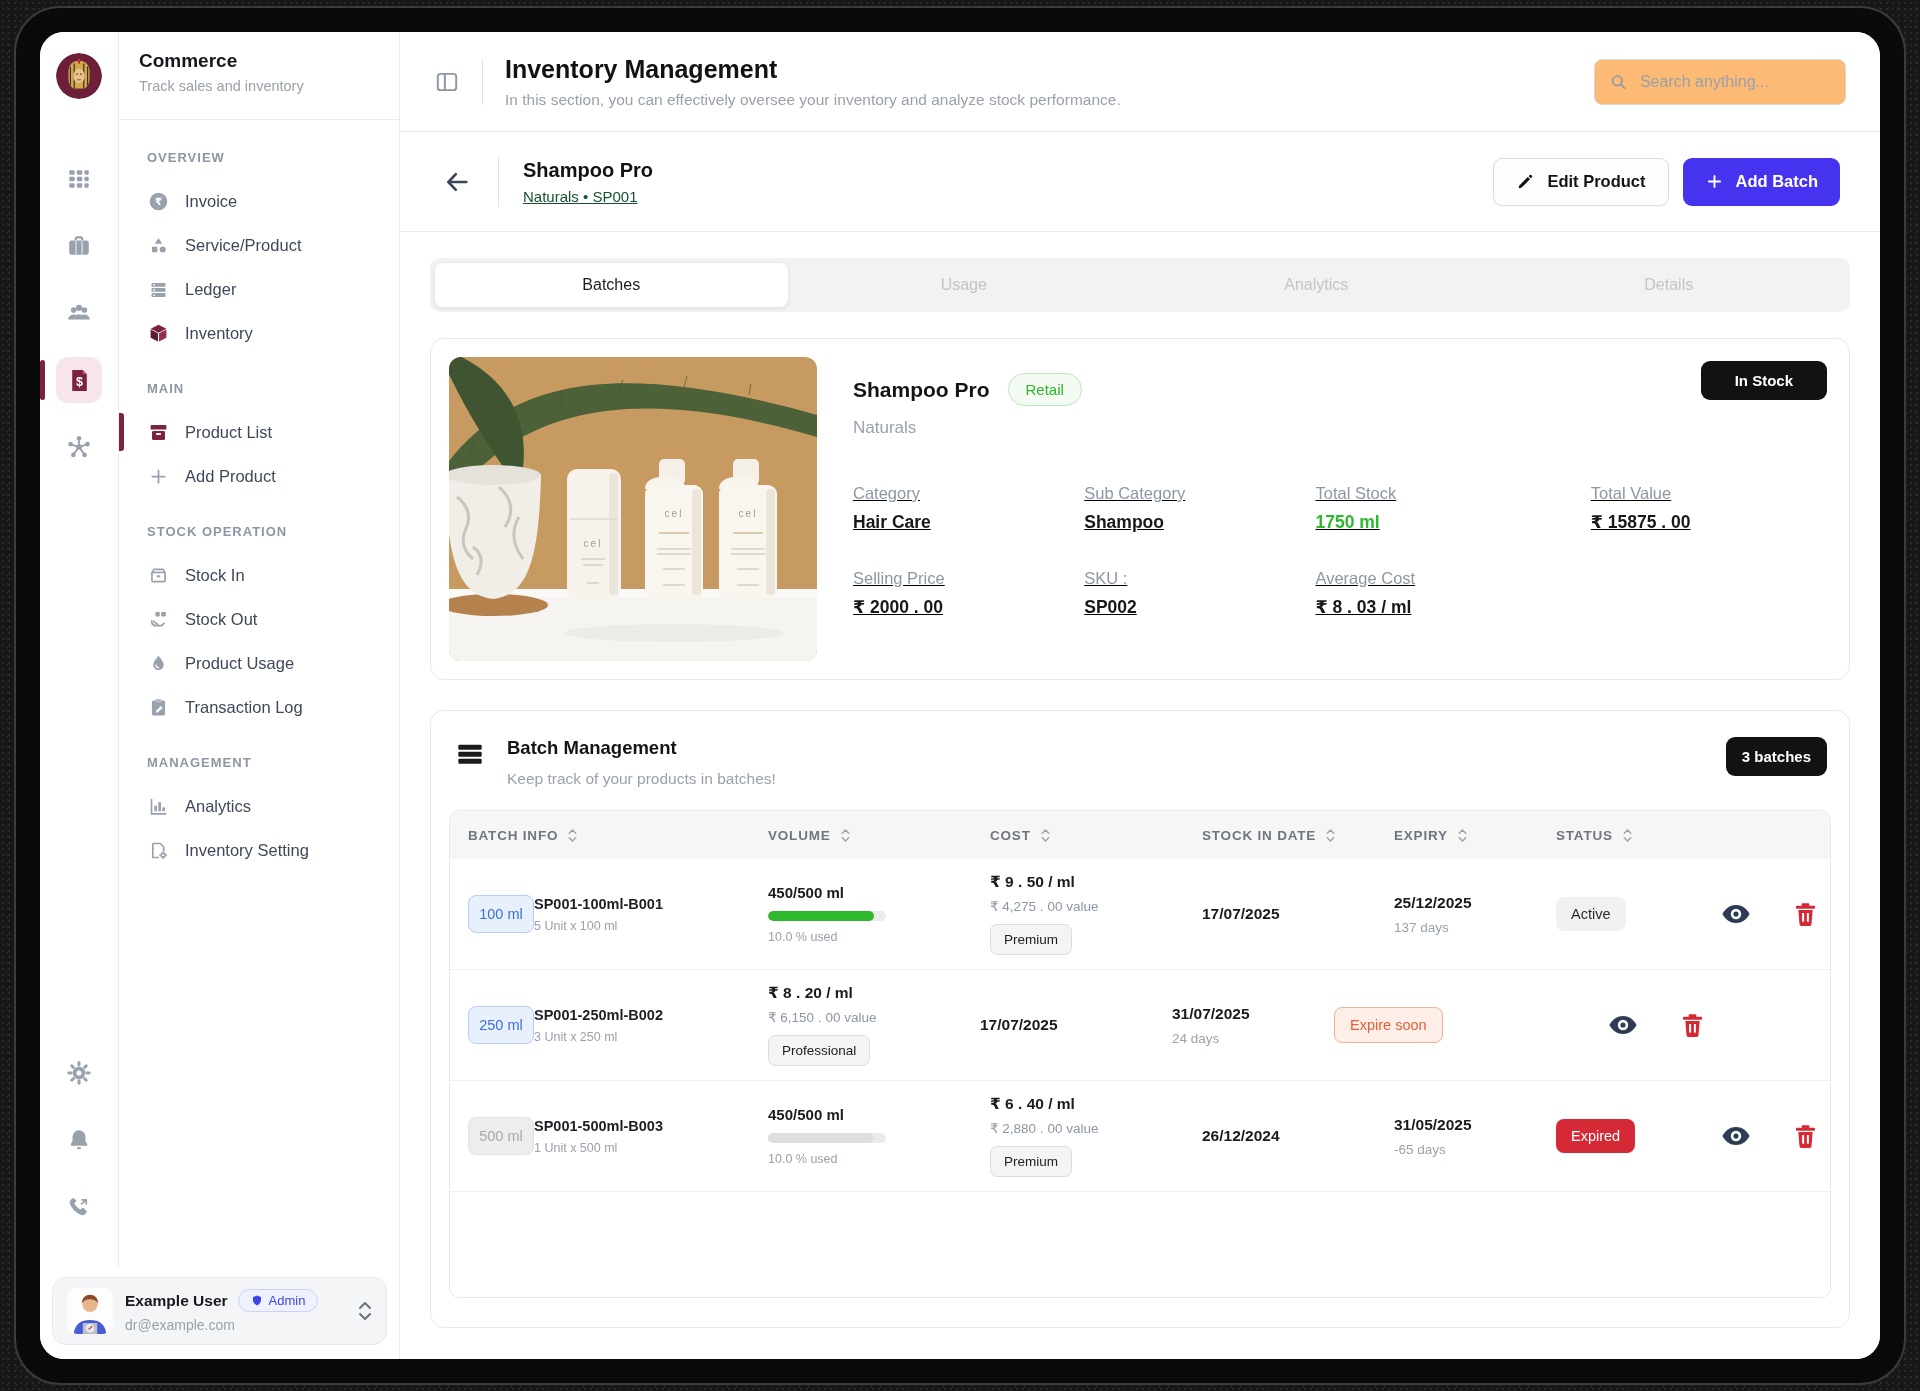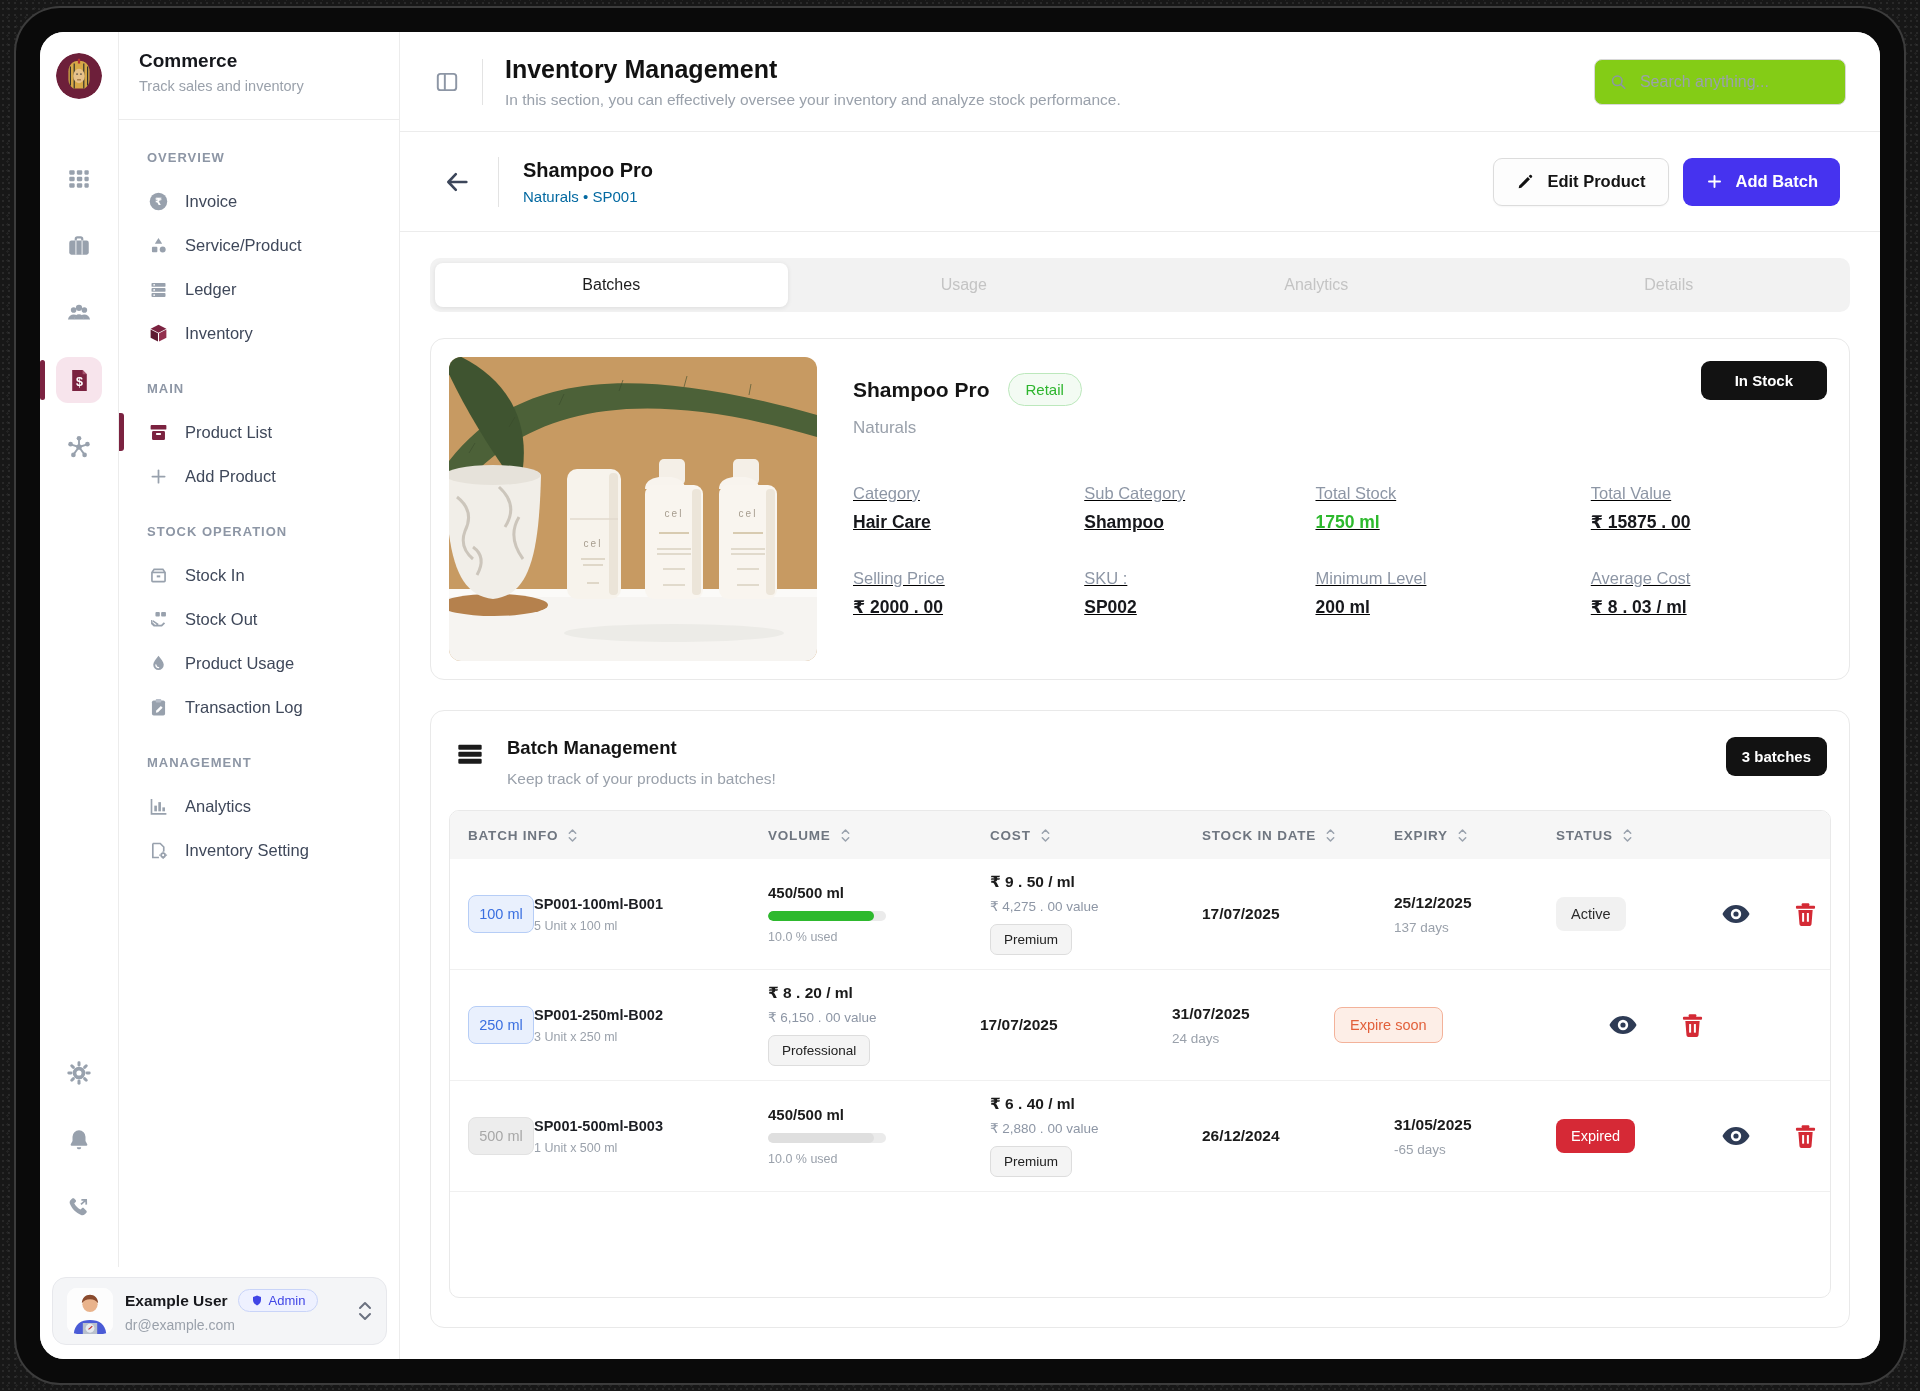--- a/index.html
+++ b/index.html
@@ -45,29 +45,29 @@
   .admin-pill { display:inline-flex; align-items:center; gap:6px; border:1px solid #c9d4f8; background:#eef1ff; color:#4045e6; font-size:13px; padding:3px 12px; border-radius:999px; }
   .uemail { font-size:14px; color:#9aa1ab; margin-top:5px; }
   .uchev { display:flex; flex-direction:column; gap:2px; color:#6b7280; }
 
   
   .main { flex:1; display:flex; flex-direction:column; min-width:0; background:#fff; }
   .topbar { height:100px; flex:0 0 auto; display:flex; align-items:center; padding:0 34px; border-bottom:1px solid #ececec; }
   .vdiv { width:1px; height:46px; background:#e3e3e3; margin:0 22px; }
   .page-title { font-size:25px; font-weight:bold; color:#121212; }
   .page-sub { font-size:15.5px; color:#9aa1ab; margin-top:7px; }
-  .search { margin-left:auto; width:252px; height:46px; border:1px solid #d8d8d8; border-radius:8px; display:flex; align-items:center; gap:12px; padding:0 14px; background:#84cc16; }
+  .search { margin-left:auto; width:252px; height:46px; border:1px solid #d8d8d8; border-radius:8px; display:flex; align-items:center; gap:12px; padding:0 14px; background:#fdba74; }
   .search input { border:none; outline:none; font-size:16px; color:#3f485a; width:100%; background:transparent; }
   .search input::placeholder { color:#9aa1ab; }
 
   .product-bar { height:100px; flex:0 0 auto; display:flex; align-items:center; padding:0 40px; border-bottom:1px solid #ececec; }
   .back-btn { width:34px; height:34px; display:flex; align-items:center; justify-content:center; cursor:pointer; }
   .pb-vdiv { width:1px; height:50px; background:#e3e3e3; margin:0 24px; }
   .pb-name { font-size:20px; font-weight:bold; color:#121212; }
-  .pb-meta { font-size:15px; color:#0369a1; margin-top:6px; }
+  .pb-meta { font-size:15px; color:#14532d; margin-top:6px;text-decoration:underline; }
   .btn-outline { margin-left:auto; display:flex; gap:12px; align-items:center; border:1px solid #dcdcdc; border-radius:9px; height:48px; padding:0 22px; font-size:16.5px; font-weight:bold; color:#141414; background:#fdfdfd; box-shadow:0 1px 2px rgba(0,0,0,.04); cursor:pointer; }
   .btn-primary { margin-left:14px; display:flex; gap:12px; align-items:center; border:none; border-radius:9px; height:48px; padding:0 22px; font-size:16.5px; font-weight:bold; color:#fff; background:#4633ef; cursor:pointer; }
 
   .content { flex:1; padding:26px 30px 0; overflow:hidden; }
   .tabs { background:#f2f2f2; border-radius:10px; height:54px; display:flex; padding:5px; }
   .tab { flex:1; display:flex; align-items:center; justify-content:center; font-size:16px; color:#c4c4c4; cursor:pointer; border-radius:8px; }
   .tab.active { background:#fff; color:#1c1c1c; box-shadow:0 1px 5px rgba(0,0,0,.09); }
 
   .pcard { margin-top:26px; border:1px solid #e9e9e9; border-radius:14px; padding:18px; display:flex; gap:36px; position:relative; }
   .photo { width:368px; height:304px; border-radius:12px; overflow:hidden; flex:0 0 auto; }
@@ -569,24 +569,20 @@
                   </div>
             <div class="stat">
                     <div class="stat-lbl">Selling Price</div>
                     <div class="stat-val">₹ 2000 . 00</div>
                   </div>
             <div class="stat">
                     <div class="stat-lbl">SKU :</div>
                     <div class="stat-val">SP002</div>
                   </div>
             <div class="stat">
-                    <div class="stat-lbl">Minimum Level</div>
-                    <div class="stat-val">200 ml</div>
-                  </div>
-            <div class="stat">
                     <div class="stat-lbl">Average Cost</div>
                     <div class="stat-val">₹ 8 . 03 / ml</div>
                   </div>
           </div>
         </div>
       </div>
 
       <div class="bcard">
         <div class="bhead">
           <span class="burger">

